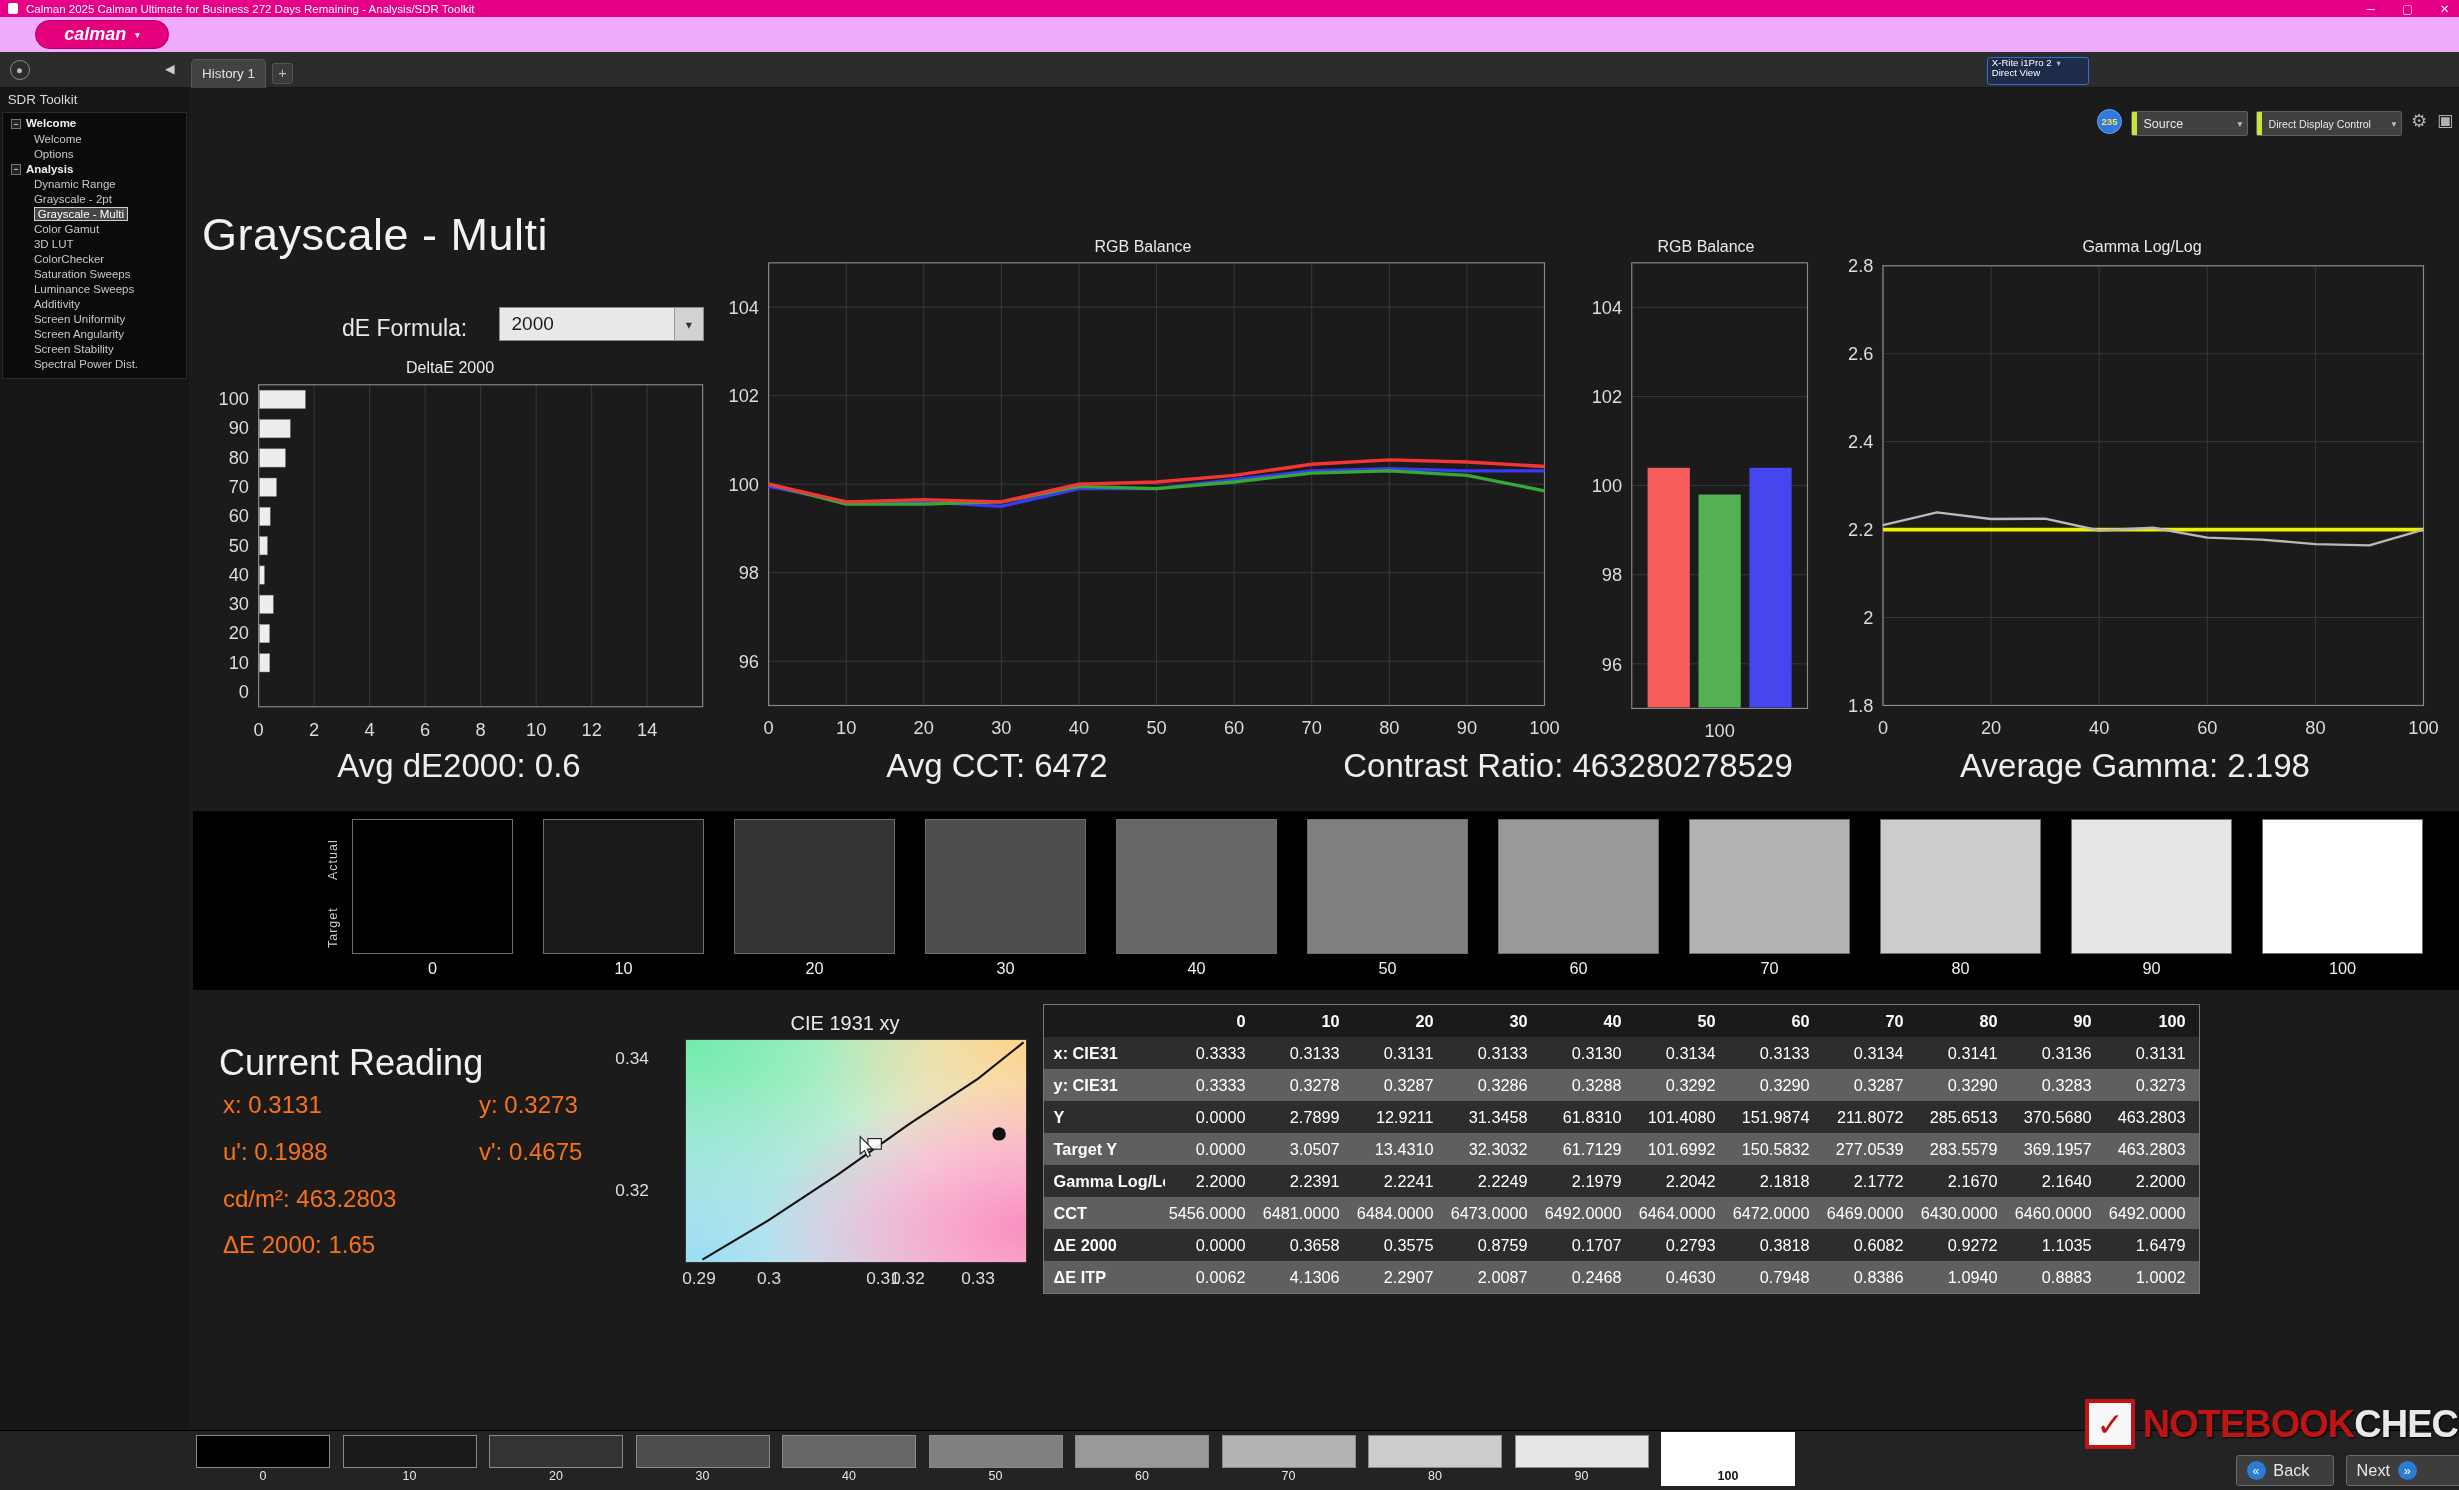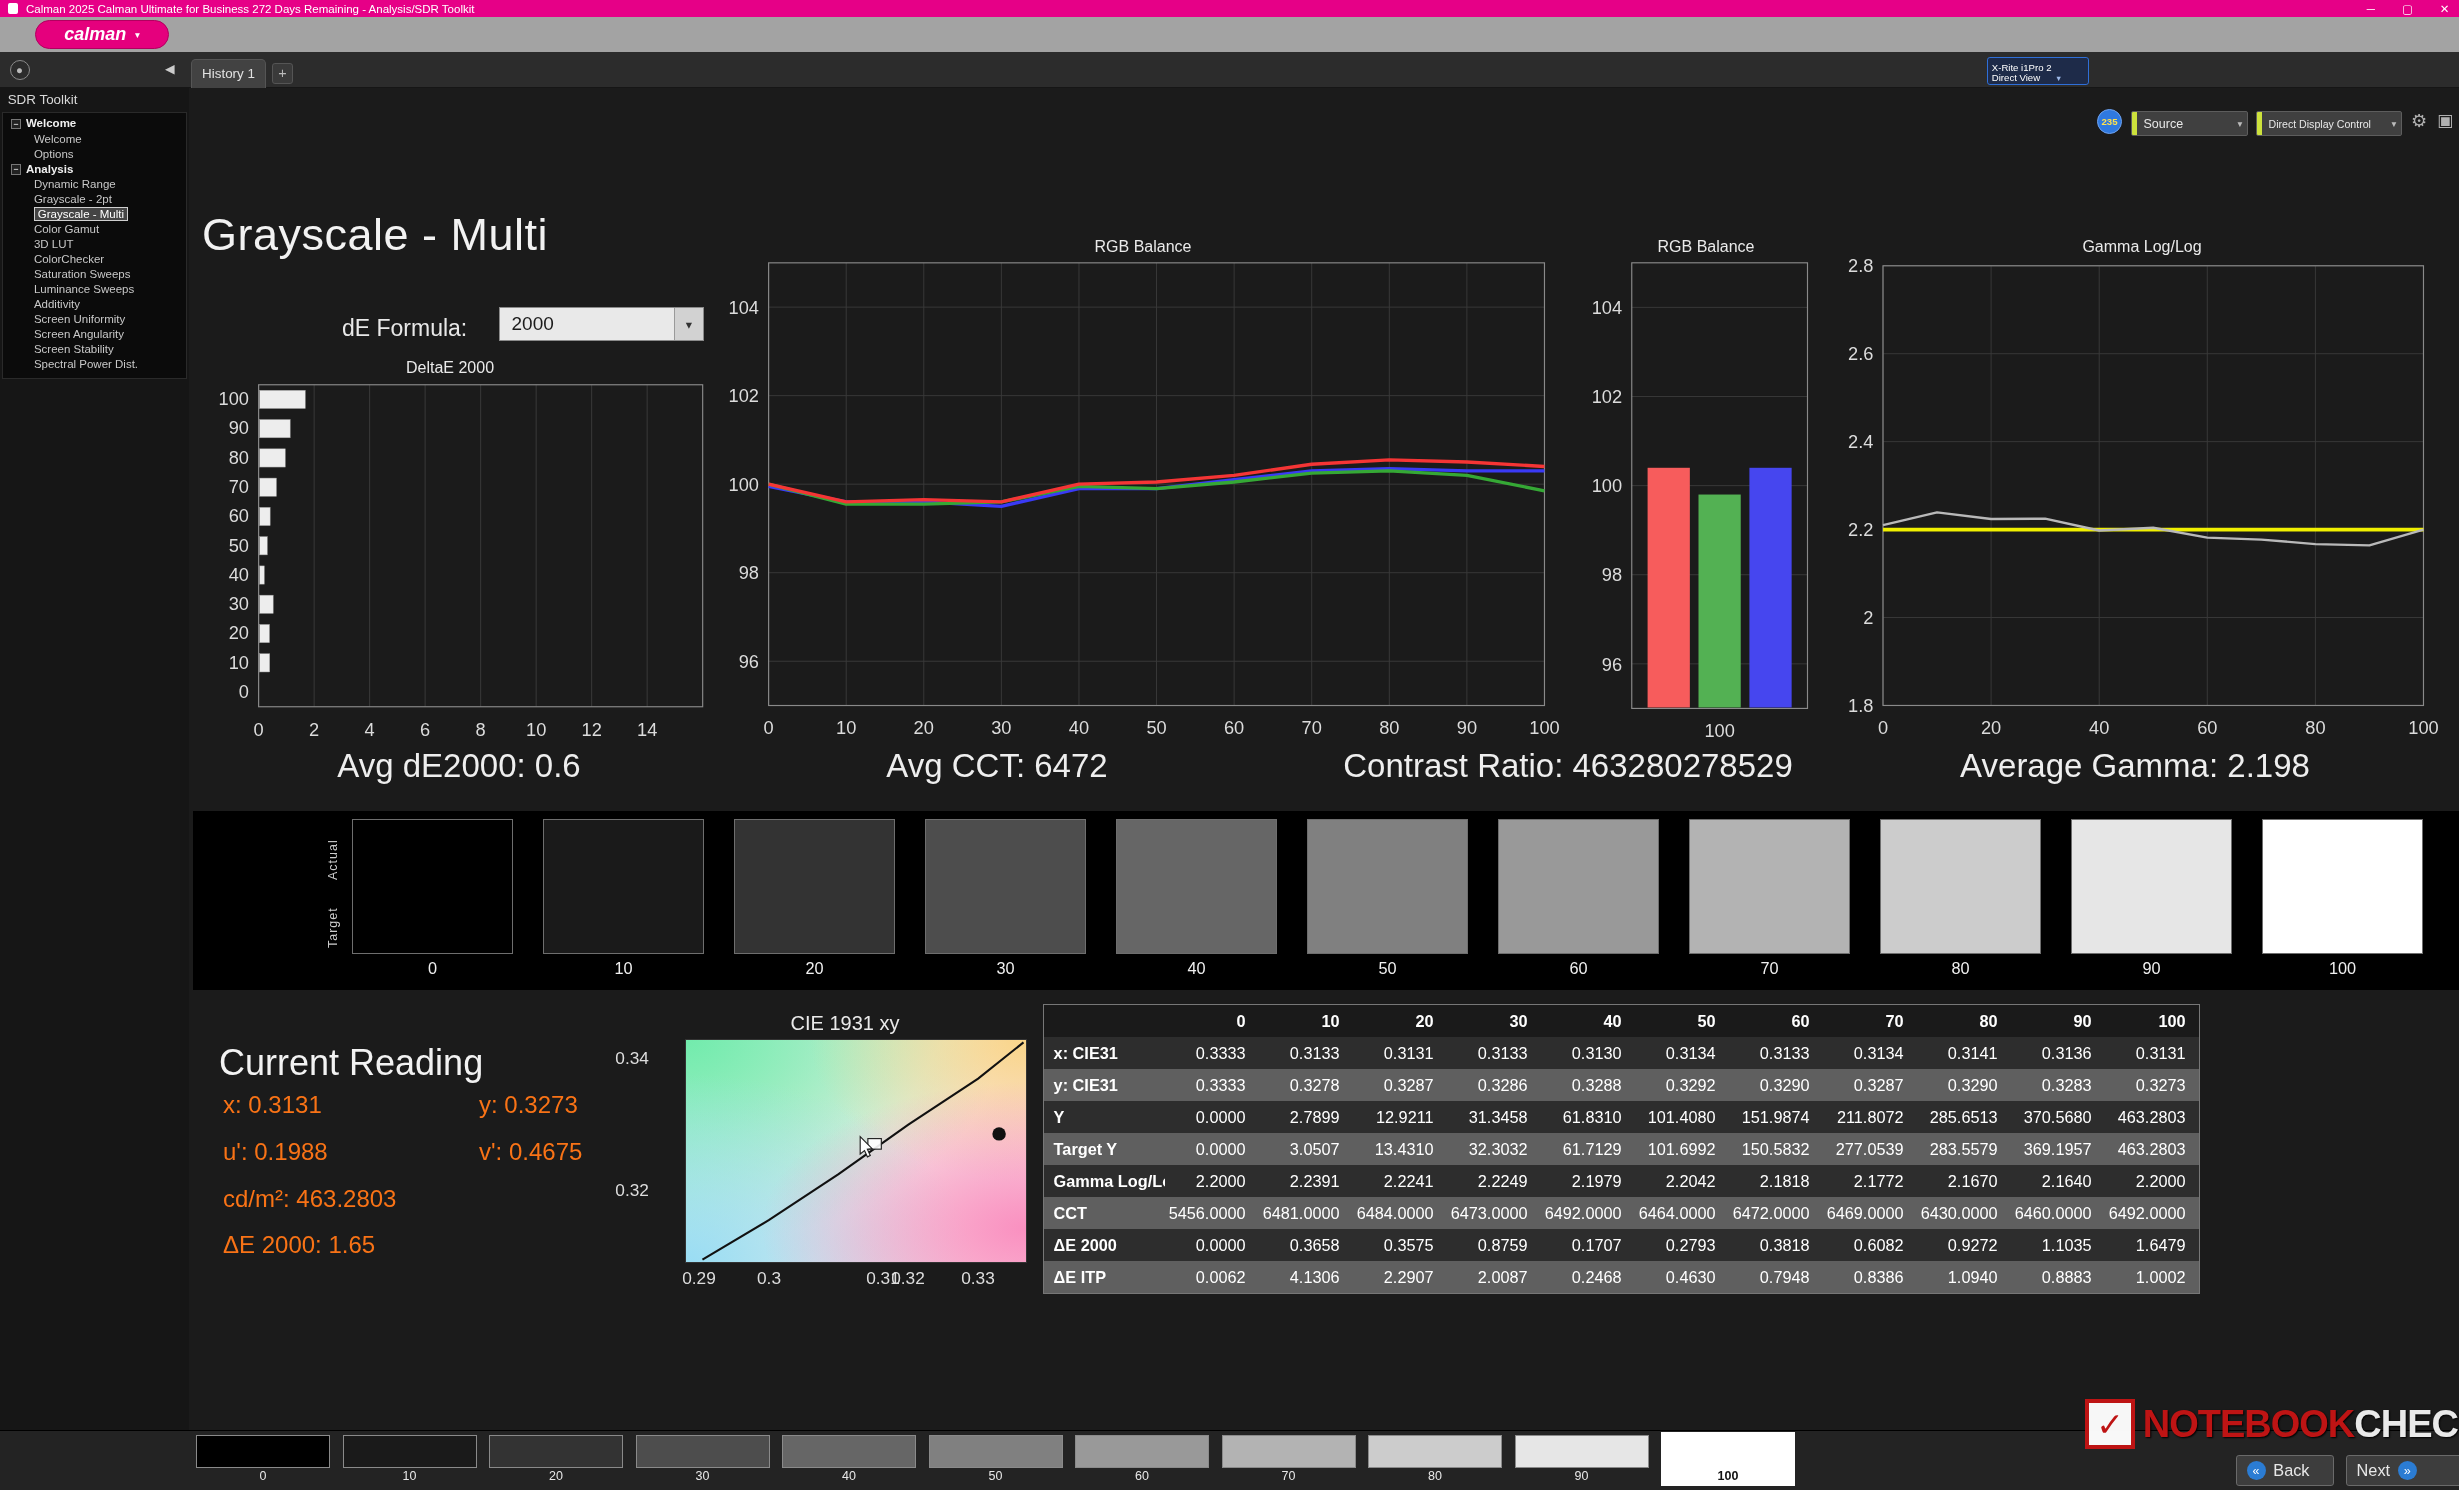--- a/index.html
+++ b/index.html
@@ -7,38 +7,38 @@
     font-family:"Liberation Sans","DejaVu Sans",sans-serif;color:#e8e8e8;position:relative}
 
   
   #titlebar{position:absolute;left:0;top:0;width:2459px;height:17.3px;background:#e60087;
     display:flex;align-items:center;padding:0 7.7px;gap:7.7px;font-size:11.5px;color:#fff}
   .titleicon{width:10.6px;height:10.6px;background:#fff;border-radius:1.9px;flex:0 0 auto}
   #win-controls{position:absolute;right:9.6px;top:0;height:17.3px;display:flex;gap:27px;align-items:center;font-size:11.5px}
   #win-controls span{cursor:default}
 
   
-  #menubar{position:absolute;left:0;top:17.3px;width:2459px;height:35px;background:#a3a3a3}
+  #menubar{position:absolute;left:0;top:17.3px;width:2459px;height:35px;background:#f0abfc}
   #calman-logo{position:absolute;left:35px;top:2.9px;width:134px;height:29px;background:#e5007d;
     border-radius:14.4px;color:#fff;font-weight:bold;font-style:italic;font-size:18px;
     display:flex;align-items:center;justify-content:center;gap:8.6px;border:1px solid #b1005f}
   #calman-logo .caret{font-size:9.6px;font-style:normal}
 
   
   #tabbar{position:absolute;left:0;top:52px;width:2459px;height:36px;background:#2c2c2c;border-bottom:1px solid #161616}
   #sb-options{position:absolute;left:9.6px;top:7.7px;width:20px;height:20px;border-radius:50%;
     border:1px solid #8a8a8a;color:#bbb;font-size:11.5px;display:flex;align-items:center;justify-content:center}
   #sb-collapse{position:absolute;left:165px;top:8.6px;font-size:12.5px;color:#ccc}
   #tab-history{position:absolute;left:191px;top:6.7px;width:75px;height:29px;background:#424242;
     border-radius:4.8px 4.8px 0 0;font-size:13.4px;color:#e2e2e2;display:flex;align-items:center;justify-content:center;border:1px solid #555;border-bottom:none}
   #tab-add{position:absolute;left:272px;top:10.6px;width:21px;height:21px;background:#3a3a3a;border:1px solid #555;
     color:#bbb;font-size:14.4px;display:flex;align-items:center;justify-content:center;border-radius:2.9px}
   #meter-btn{position:absolute;left:1987px;top:4.8px;width:102px;height:28px;background:#1e2b49;
     border:1px solid #2f6fd8;border-radius:2.9px;font-size:9.6px;line-height:10.6px;color:#fff;
-    display:flex;align-items:flex-end;padding:0 3.8px;gap:5px}
+    display:flex;align-items:flex-start;padding:0 3.8px;gap:5px}
   #meter-btn .caret{font-size:8.6px;color:#9db9e8}
   #meter-badge{position:absolute;left:2097px;top:57px;width:25px;height:25px;border-radius:50%;
     background:#2f79e0;border:1.9px solid #6ea2f0;color:#ffe14d;font-size:9.6px;font-weight:bold;
     display:flex;align-items:center;justify-content:center}
   .dd{position:absolute;top:59px;height:25px;background:#404040;border:1px solid #5d5d5d;border-radius:1.9px;
     display:flex;align-items:center;font-size:12.5px;color:#e8e8e8;overflow:hidden;white-space:nowrap}
   .dd .ind{width:4.8px;height:100%;background:#cde23c;margin-right:6.7px;flex:0 0 auto}
   .dd .caret{margin-left:auto;margin-right:4.8px;font-size:9.6px;color:#bbb}
   #dd-source{left:2131px;width:117px}
   #dd-ddc{left:2256px;width:146px;font-size:10.6px}

